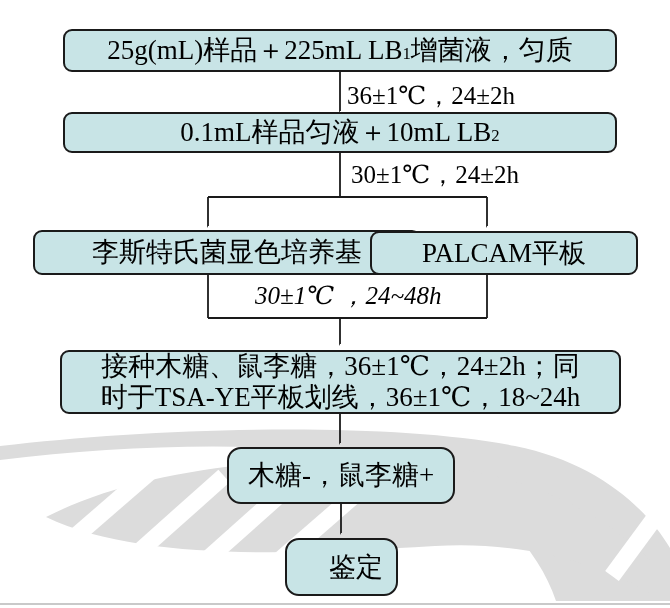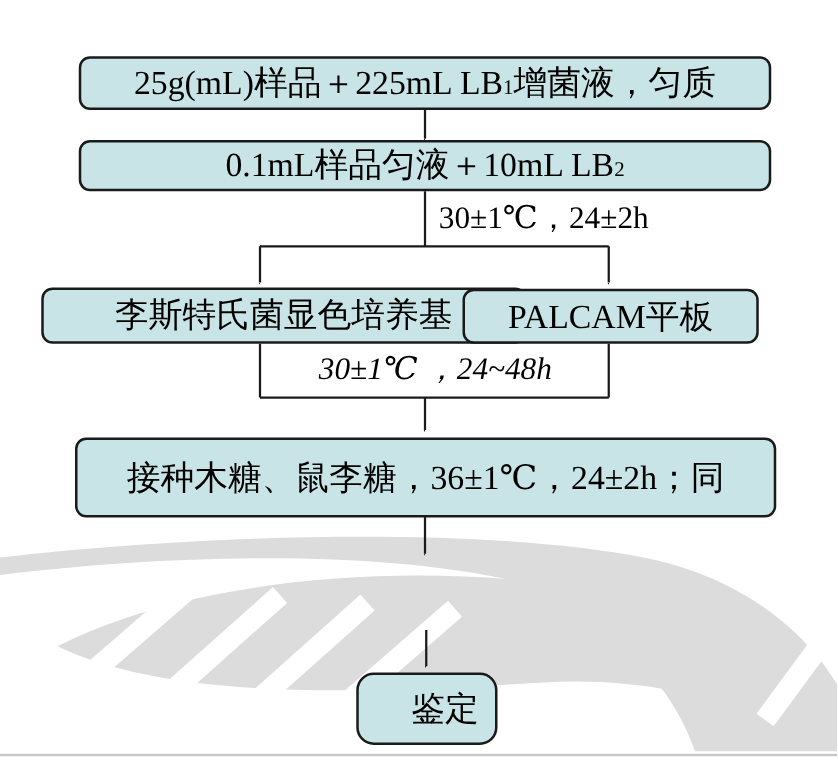--- a/index.html
+++ b/index.html
@@ -59,52 +59,57 @@
     <line x1="208" y1="197" x2="208" y2="226" marker-end="url(#vhead)"></line>
     <line x1="487" y1="197" x2="487" y2="226" marker-end="url(#vhead)"></line>
     <line x1="208" y1="275" x2="208" y2="318"></line>
     <line x1="487" y1="275" x2="487" y2="318"></line>
     <line x1="208" y1="318" x2="487" y2="318"></line>
     <line x1="340" y1="318" x2="340" y2="344" marker-end="url(#vhead)"></line>
     <line x1="340" y1="413" x2="340" y2="443" marker-end="url(#vhead)"></line>
     <line x1="341" y1="504" x2="341" y2="533" marker-end="url(#vhead)"></line>
   </svg>
 
-  <div class="flow-box" style="left:63px;top:29px;width:554px;height:43px;margin-top:16px;">
+  <div class="flow-box" style="left:63px;top:29px;width:554px;height:43px;">
     <div class="row">
       <span>25g(mL)样品＋225mL LB</span>
         <sub>1</sub>
         <span>增菌液，匀质</span>
     </div>
   </div>
 
   <div class="flow-box" style="left:63px;top:112px;width:554px;height:41px;">
     <div class="row">
       <span>0.1mL样品匀液＋10mL LB</span>
         <sub>2</sub>
     </div>
   </div>
 
   <div class="flow-box" style="left:33px;top:230px;width:388px;height:45px;">
     <span>李斯特氏菌显色培养基</span>
   </div>
 
-  <div class="flow-box" style="left:370px;top:231px;width:237px;height:44px;">
+  <div class="flow-box" style="left:370px;top:231px;width:268px;height:44px;">
     <span>PALCAM平板</span>
   </div>
 
   <div class="flow-box" style="left:60px;top:350px;width:561px;height:64px;text-align:right;">
     <span>接种木糖、鼠李糖，36±1℃，24±2h；同</span>
+    <span>时于TSA-YE平板划线，36±1℃，18~24h</span>
   </div>
 
+  <div class="flow-box round-more" style="left:227px;top:447px;width:228px;height:57px;">
+    <span>木糖-，鼠李糖+</span>
+  </div>
 
   <div class="flow-box round-more" style="left:285px;top:538px;width:113px;height:58px;padding-left:29px;">
     <span>鉴定</span>
   </div>
 
+  <div class="cond-label" style="left:347px;top:83px;">36±1℃，24±2h</div>
 
   <div class="cond-label" style="left:351px;top:162px;">30±1℃，24±2h</div>
 
   <div class="cond-label" style="left:255px;top:283px;font-style:italic;">30±1℃ ，24~48h</div>
 
   <div class="bottom-rule"></div>
 
 </div>
 
 </body></html>

